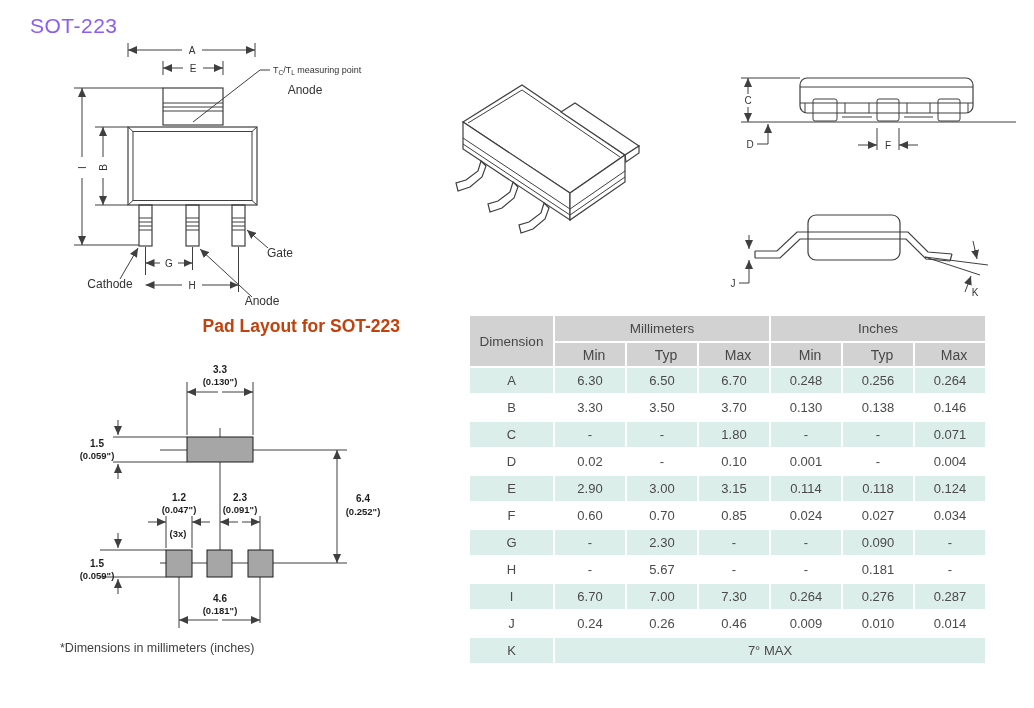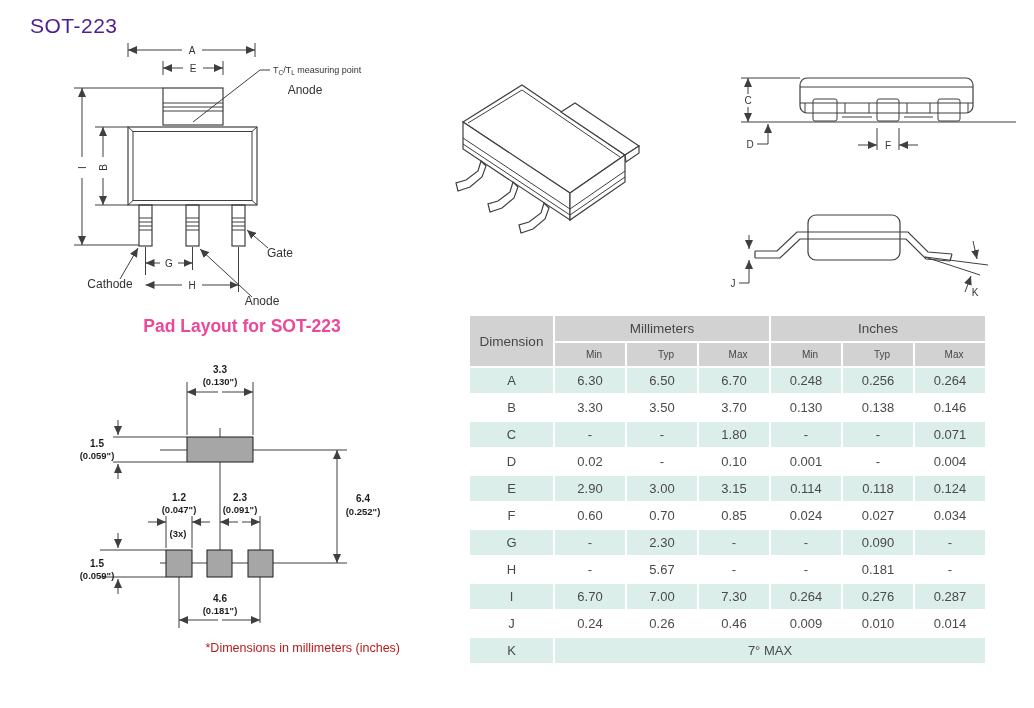--- a/index.html
+++ b/index.html
@@ -1,40 +1,40 @@
 <!DOCTYPE html>
 <html><head>
 <meta charset="utf-8">
 <style>
   html,body{margin:0;padding:0;background:#ffffff;}
   #page{position:relative;width:1034px;height:708px;background:#fff;overflow:hidden;
         font-family:"Liberation Sans","DejaVu Sans",sans-serif;}
   .abs{position:absolute;}
-  #title{left:30px;top:14px;font-size:21px;color:#4c1d95;letter-spacing:.5px;}
-  #pad-heading{left:72px;top:316px;width:340px;text-align:center;font-size:17.5px;
-               font-weight:bold;color:#ec4899;}
-  #footnote{left:60px;top:641px;width:340px;text-align:right;font-size:12.5px;color:#b91c1c;}
+  #title{left:30px;top:14px;font-size:21px;color:#8b5cf6;letter-spacing:.5px;}
+  #pad-heading{left:60px;top:316px;width:340px;text-align:right;font-size:17.5px;
+               font-weight:bold;color:#c2410c;}
+  #footnote{left:60px;top:641px;width:340px;text-align:left;font-size:12.5px;color:#404040;}
   svg{display:block;}
   svg text{font-family:"Liberation Sans","DejaVu Sans",sans-serif;fill:#333;}
   .dimtxt{font-size:10px;}
   .lbltxt{font-size:12px;}
   .small{font-size:9px;}
   .padnum{font-size:10px;font-weight:bold;fill:#1d1d1d;}
   .padnum2{font-size:9.5px;font-weight:bold;fill:#1d1d1d;}
   .ln{stroke:#3f3f3f;stroke-width:1;fill:none;}
   .ln2{stroke:#3f3f3f;stroke-width:1.2;fill:none;}
   .body-fill{fill:#ffffff;stroke:#3f3f3f;stroke-width:1.2;}
   .pad{fill:#a6a6a6;stroke:#1c1c1c;stroke-width:1;}
   
   #dim-table{left:468px;top:314px;border-collapse:separate;border-spacing:2px;
              font-size:13px;color:#4a4a4a;}
   #dim-table td,#dim-table th{text-align:center;vertical-align:middle;font-weight:normal;padding:0;}
   #dim-table th{background:#d2d2d2;color:#474747;}
   #dim-table .h1{height:25px;font-size:13.5px;}
-  #dim-table .h2{height:23px;font-size:10px;padding-left:8px;}
+  #dim-table .h2{height:23px;font-size:14px;padding-left:8px;}
   #dim-table td{height:25px;background:#ffffff;}
   #dim-table tr.alt td{background:#dceee9;}
   .c-dim{width:83px;}
   .c-val{width:70px;}
 </style>
 </head>
 <body>
 
 <div id="page">
 

